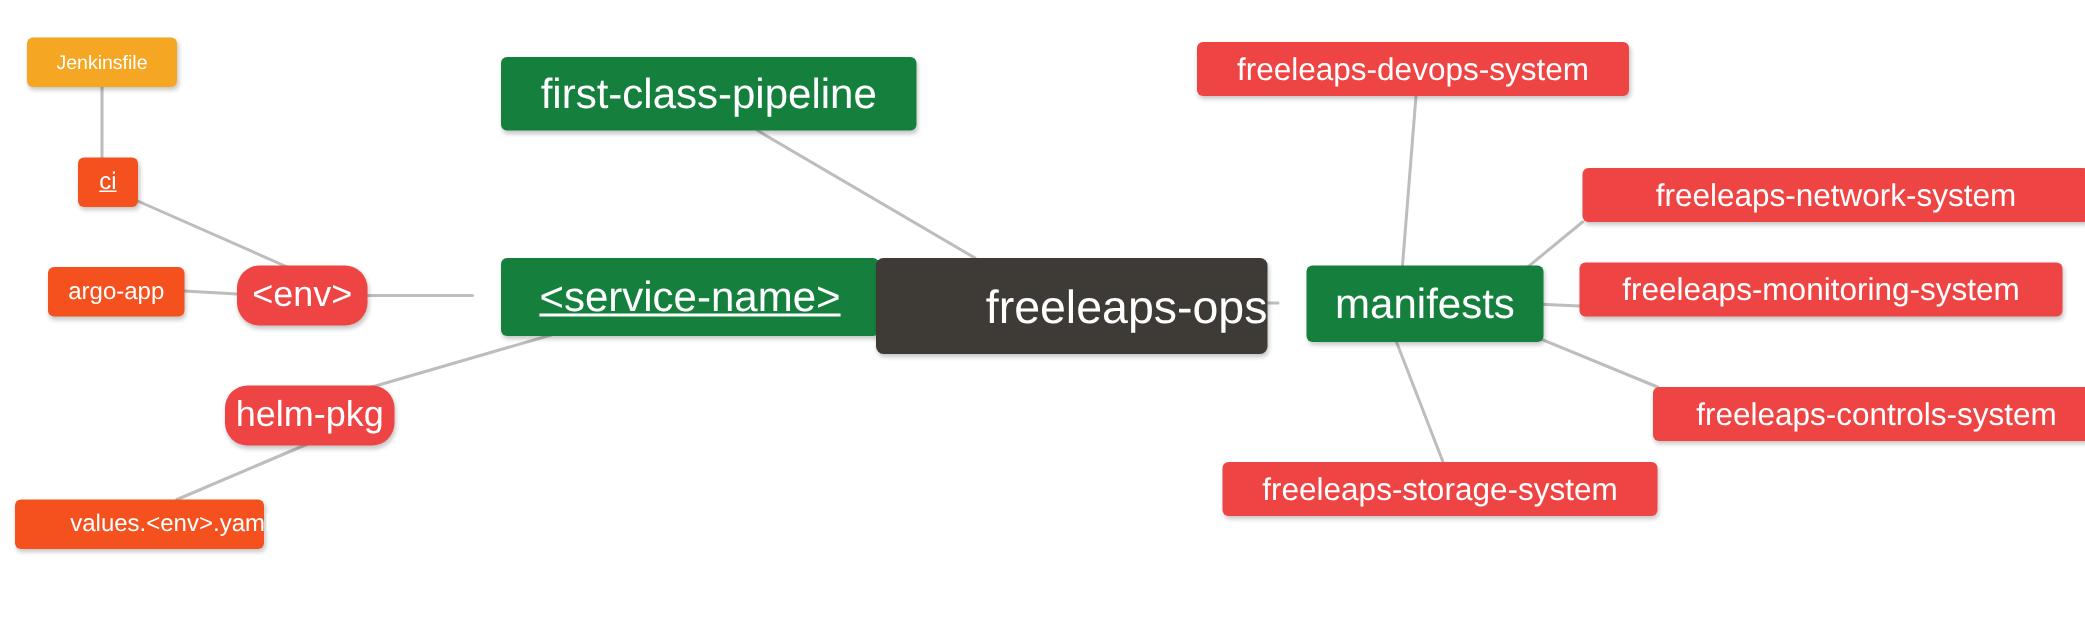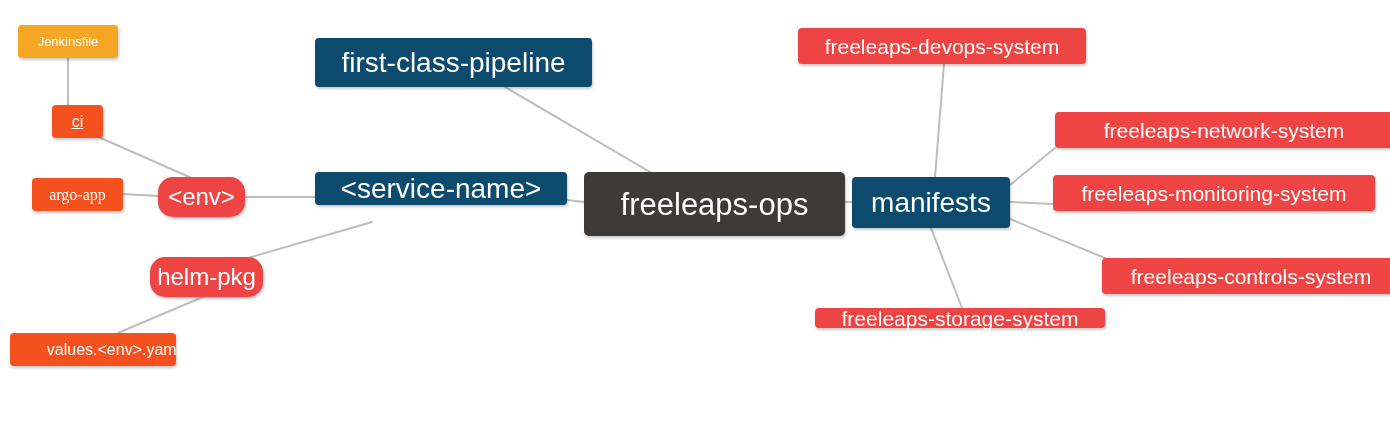--- a/index.html
+++ b/index.html
@@ -45,27 +45,27 @@
     box-shadow: 1px 2px 3px rgba(0,0,0,0.22);
     line-height: 1;
     user-select: none;
   }
   .node-label {
     display: block;
     white-space: nowrap;
   }
   
   .theme-root    { background: #3e3a36; }
-  .theme-blue    { background: #0c4a6e; }
+  .theme-blue    { background: #15803d; margin-left: 19px; }
   .theme-green   { background: #ef4444; }
   .theme-orange  { background: #f5a623; }
   .theme-red     { background: #f4511e; }
 
   
-  .size-root  { font-size: 31px; border-radius: 5px; }
+  .size-root  { font-size: 31px; border-radius: 5px; justify-content: flex-end; }
   .size-lg    { font-size: 28px; }
   .size-md    { font-size: 24px; border-radius: 15px; }
   .size-sm    { font-size: 21px; }
   .size-xs    { font-size: 16px; }
   .size-xxs   { font-size: 13px; }
 </style>
 </head>
 <body>
 
 <div id="mindmap-canvas">
@@ -98,45 +98,45 @@
 
     <path class="edge" d="M 1010 219 L 1105 258"></path>
 
     <path class="edge" d="M 931 228 L 962 308"></path>
   </svg>
 
   <div class="node theme-orange size-xxs" style="left:18px; top:25px; width:100px; height:33px;">
     <span class="node-label">Jenkinsfile</span>
   </div>
 
-  <div class="node theme-red size-xs" style="left:52px; top:105px; width:51px; height:33px;text-decoration:underline;">
+  <div class="node theme-red size-xs" style="left:52px; top:105px; width:40px; height:33px;text-decoration:underline;">
     <span class="node-label">ci</span>
   </div>
 
-  <div class="node theme-red size-xs" style="left:32px; top:178px; width:91px; height:33px;font-family:Liberation Serif, serif;">
+  <div class="node theme-red size-xs" style="left:32px; top:178px; width:91px; height:33px;">
     <span class="node-label">argo-app</span>
   </div>
 
   <div class="node theme-green size-md" style="left:158px; top:177px; width:87px; height:40px;">
     <span class="node-label">&lt;env&gt;</span>
   </div>
 
   <div class="node theme-green size-md" style="left:150px; top:257px; width:113px; height:40px;">
     <span class="node-label">helm-pkg</span>
   </div>
 
   <div class="node theme-red size-xs" style="left:10px; top:333px; width:166px; height:33px;padding-left:41px;">
     <span class="node-label">values.&lt;env&gt;.yaml</span>
   </div>
 
   <div class="node theme-blue size-lg" style="left:315px; top:38px; width:277px; height:49px;">
     <span class="node-label">first-class-pipeline</span>
   </div>
 
-  <div class="node theme-blue size-lg" style="left:315px; top:172px; width:252px; height:33px;">
+  <div class="node theme-blue size-lg" style="left:315px; top:172px; width:252px; height:52px;text-decoration:underline;">
     <span class="node-label">&lt;service-name&gt;</span>
   </div>
 
   <div class="node theme-root size-root" style="left:584px; top:172px; width:261px; height:64px;">
     <span class="node-label">freeleaps-ops</span>
   </div>
 
   <div class="node theme-blue size-lg" style="left:852px; top:177px; width:158px; height:51px;text-align:right;">
     <span class="node-label">manifests</span>
   </div>
@@ -150,17 +150,17 @@
   </div>
 
   <div class="node theme-green size-sm" style="left:1053px; top:175px; width:322px; height:36px;">
     <span class="node-label">freeleaps-monitoring-system</span>
   </div>
 
   <div class="node theme-green size-sm" style="left:1102px; top:258px; width:298px; height:36px;">
     <span class="node-label">freeleaps-controls-system</span>
   </div>
 
-  <div class="node theme-green size-sm" style="left:815px; top:308px; width:290px; height:20px;">
+  <div class="node theme-green size-sm" style="left:815px; top:308px; width:290px; height:36px;">
     <span class="node-label">freeleaps-storage-system</span>
   </div>
 
 </div>
 
 </body></html>

